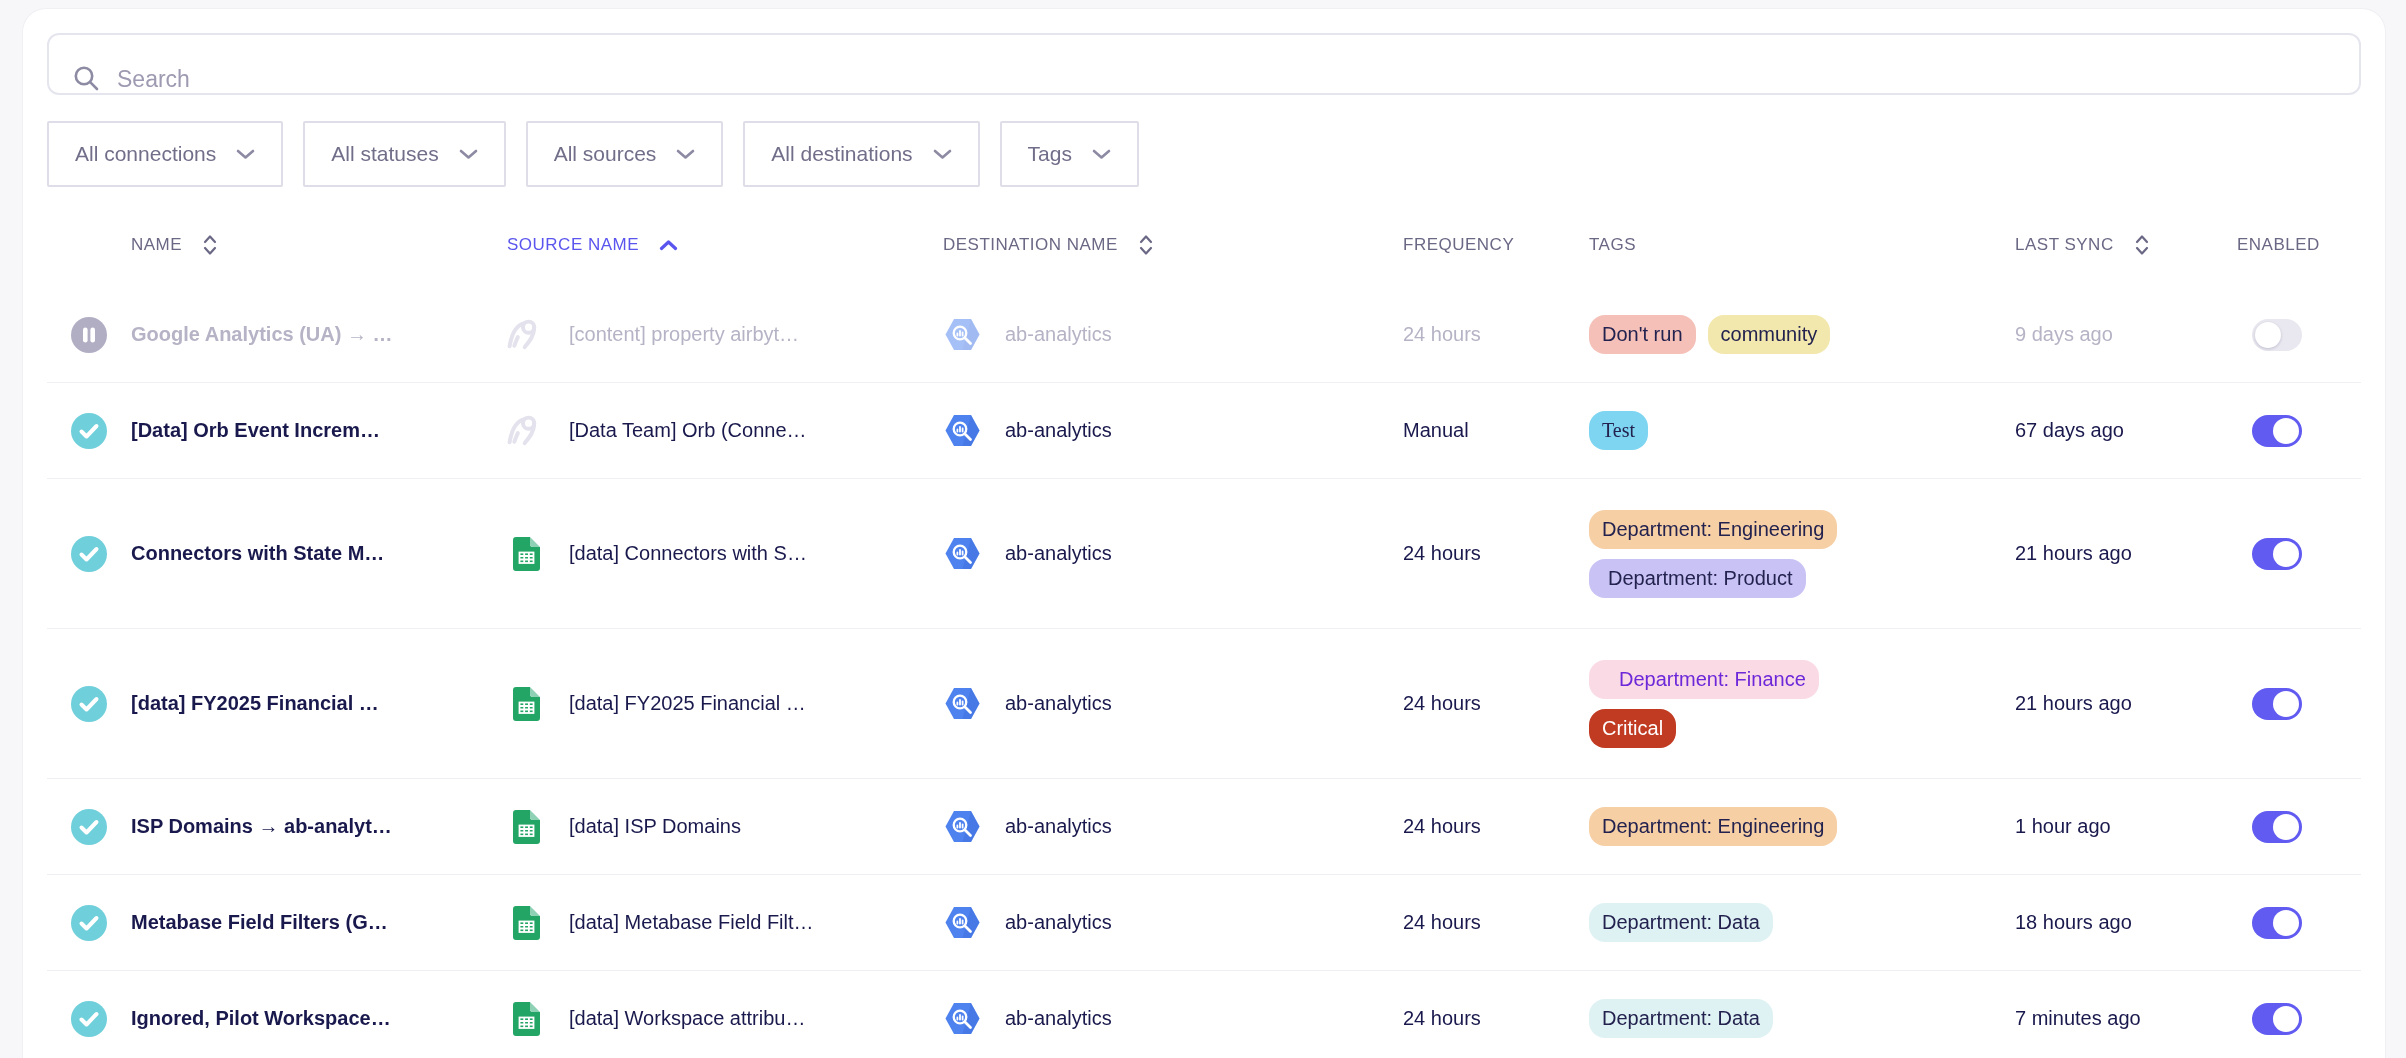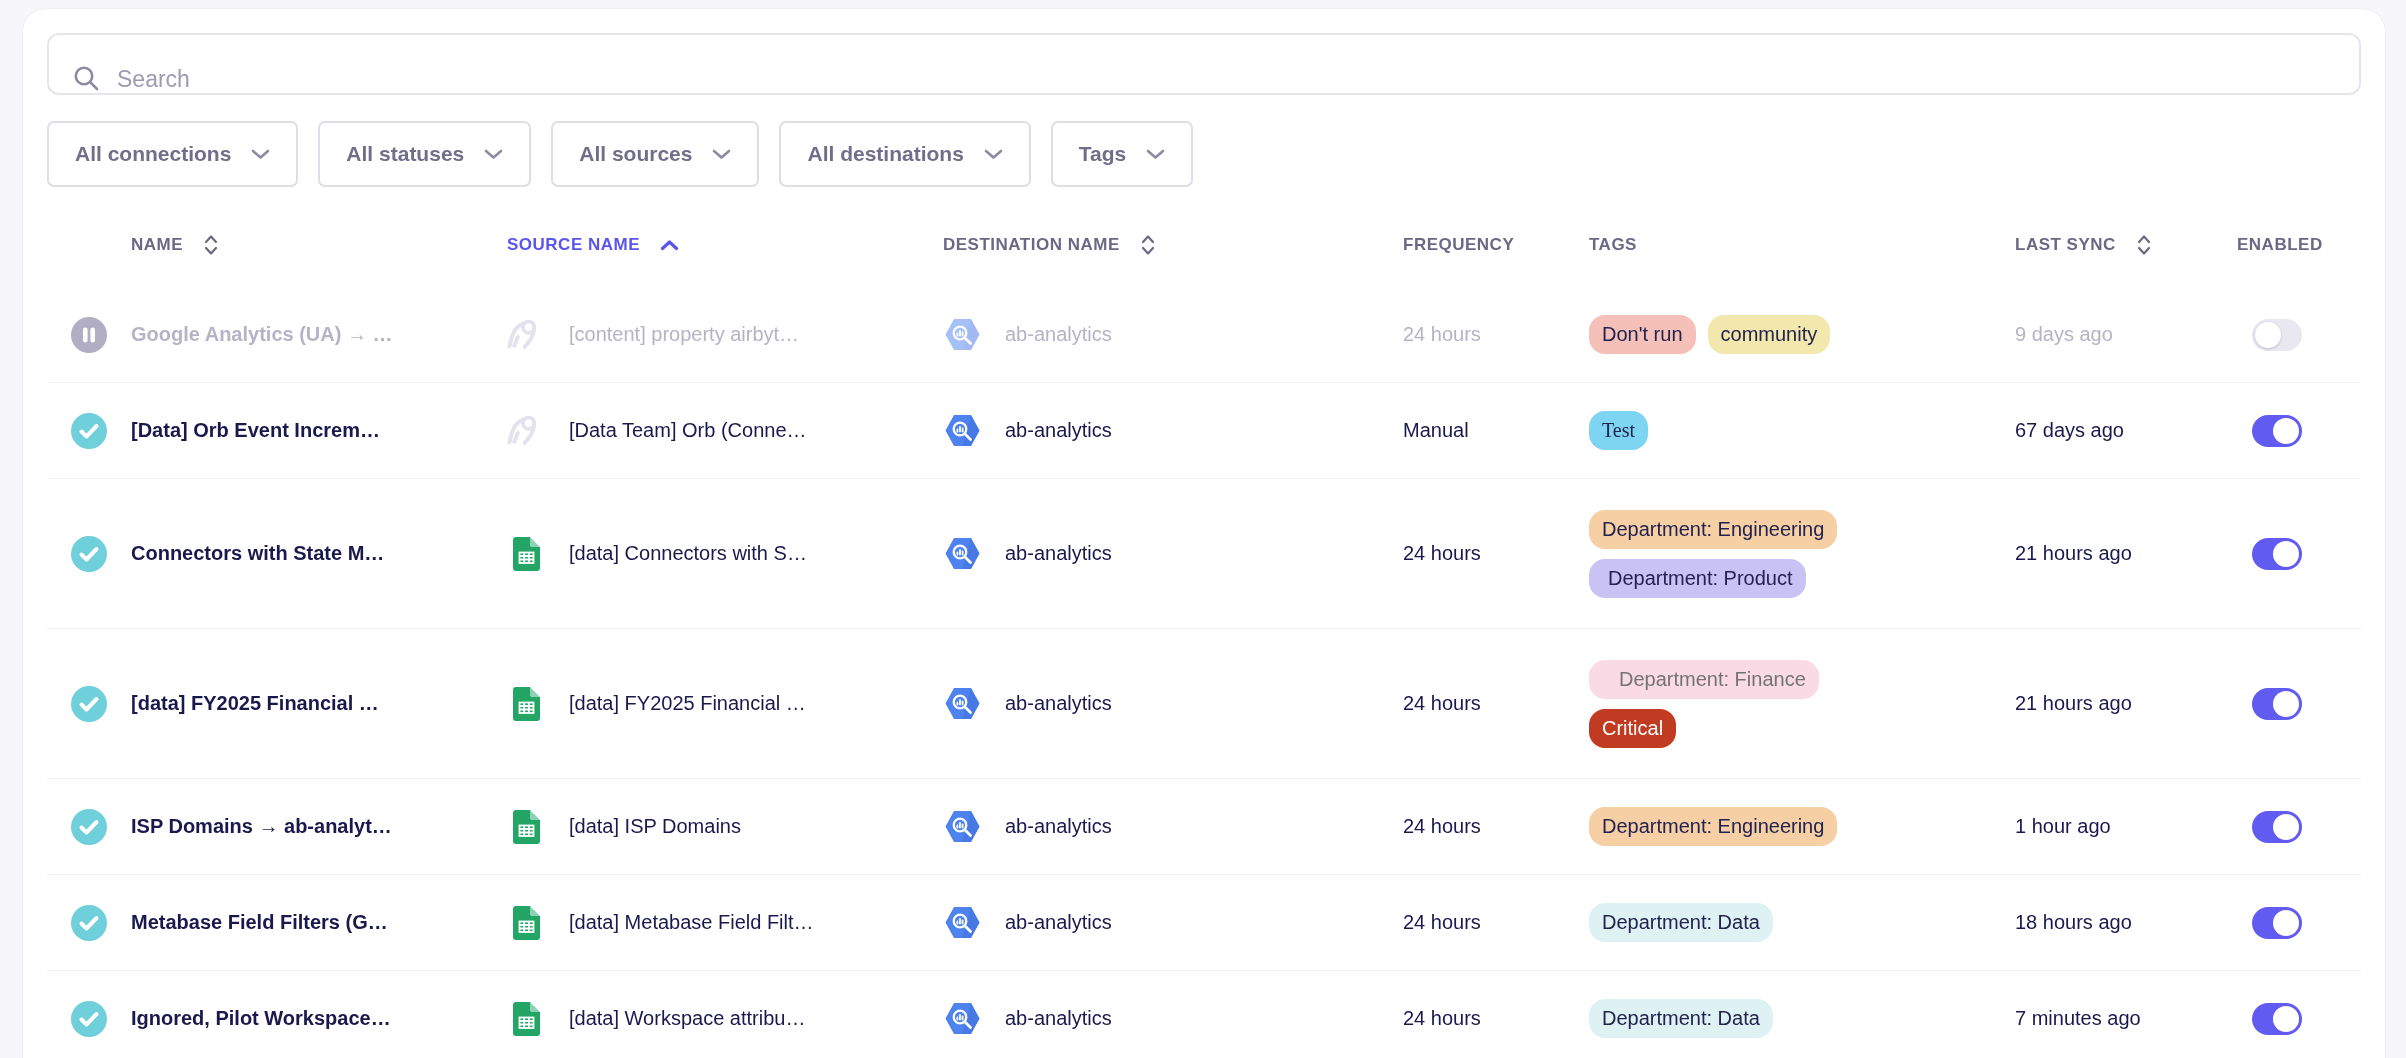--- a/index.html
+++ b/index.html
@@ -12,30 +12,30 @@
 
   
   .search-bar { height:62px; border:2px solid #E5E5EE; border-radius:12px;
                 display:flex; align-items:flex-end; gap:16px; padding:0 22px; background:#fff; }
   .search-bar input { flex:1; border:none; outline:none; font-size:23px; color:#1A194D;
                       font-family:"Liberation Sans", sans-serif; background:transparent; }
   .search-bar input::placeholder { color:#9D9AB1; }
 
   
   .filters { margin-top:26px; display:flex; gap:20px; }
-  .filter-btn { height:66px; padding:0 26px; border:2px solid #DEDDE8; border-radius:7px;
+  .filter-btn { height:66px; padding:0 26px; border:2px solid #DEDDE8; border-radius:2px;
                 background:#fff; display:inline-flex; align-items:center; gap:20px;
-                font-size:21px; font-weight:700; color:#716E8A; cursor:pointer; }
+                font-size:21px; font-weight:400; color:#716E8A; cursor:pointer; }
 
   
   .thead, .row { display:grid;
     grid-template-columns:60px 376px 436px 460px 186px 426px 222px 1fr;
     align-items:center; padding:0 24px; }
   .thead { height:84px; margin-top:16px; }
-  .th { display:flex; align-items:center; gap:20px; font-size:17px; font-weight:700;
+  .th { display:flex; align-items:center; gap:20px; font-size:17px; font-weight:400;
         letter-spacing:.5px; color:#6B6885; }
   .th.active { color:#5A55EE; }
 
   .row { min-height:96px; border-bottom:1px solid #EFEFF4; padding-top:18px; padding-bottom:18px; cursor:pointer; }
   .row.tall { min-height:150px; }
 
   .c-name { font-size:20px; font-weight:600; color:#1A194D; }
   .c-source,.c-dest { display:flex; align-items:center; gap:24px; font-size:20px; font-weight:500; }
   .icbox { width:38px; height:42px; display:flex; align-items:center; justify-content:center; flex:none; }
   .c-freq,.c-sync { font-size:20px; color:#1A194D; }
@@ -316,21 +316,21 @@
           <path d="M27 1 L35.5 16.5 L27 32 L18.5 32 Z" fill="#3E6EDC" opacity="0.45"></path>
           <circle cx="16" cy="15" r="6.3" stroke="#fff" stroke-width="2.3" fill="none"></circle>
           <line x1="21" y1="20" x2="26.5" y2="25.5" stroke="#fff" stroke-width="2.8" stroke-linecap="round"></line>
           <path stroke="#fff" stroke-width="1.8" stroke-linecap="round" d="M13.4 15.5 V17.5 M16 13 V17.5 M18.6 14.3 V17.5"></path>
         </svg>
       </span>
       <span class="txt">ab-analytics</span>
     </div>
     <div class="cell c-freq">24 hours</div>
     <div class="cell c-tags">
-          <span class="chip" style="background: rgb(250, 219, 229); color: #737373; padding-left: 30px;">Department: Finance</span>
+          <span class="chip" style="background: rgb(250, 219, 229); color: #6d28d9; padding-left: 30px;">Department: Finance</span>
           <span class="chip" style="background: rgb(193, 58, 34); color: rgb(255, 255, 255);">Critical</span>
         </div>
     <div class="cell c-sync">21 hours ago</div>
     <div class="cell c-enabled">
       <div class="toggle on">
             <div class="knob"></div>
           </div>
     </div>
   </div>
 

